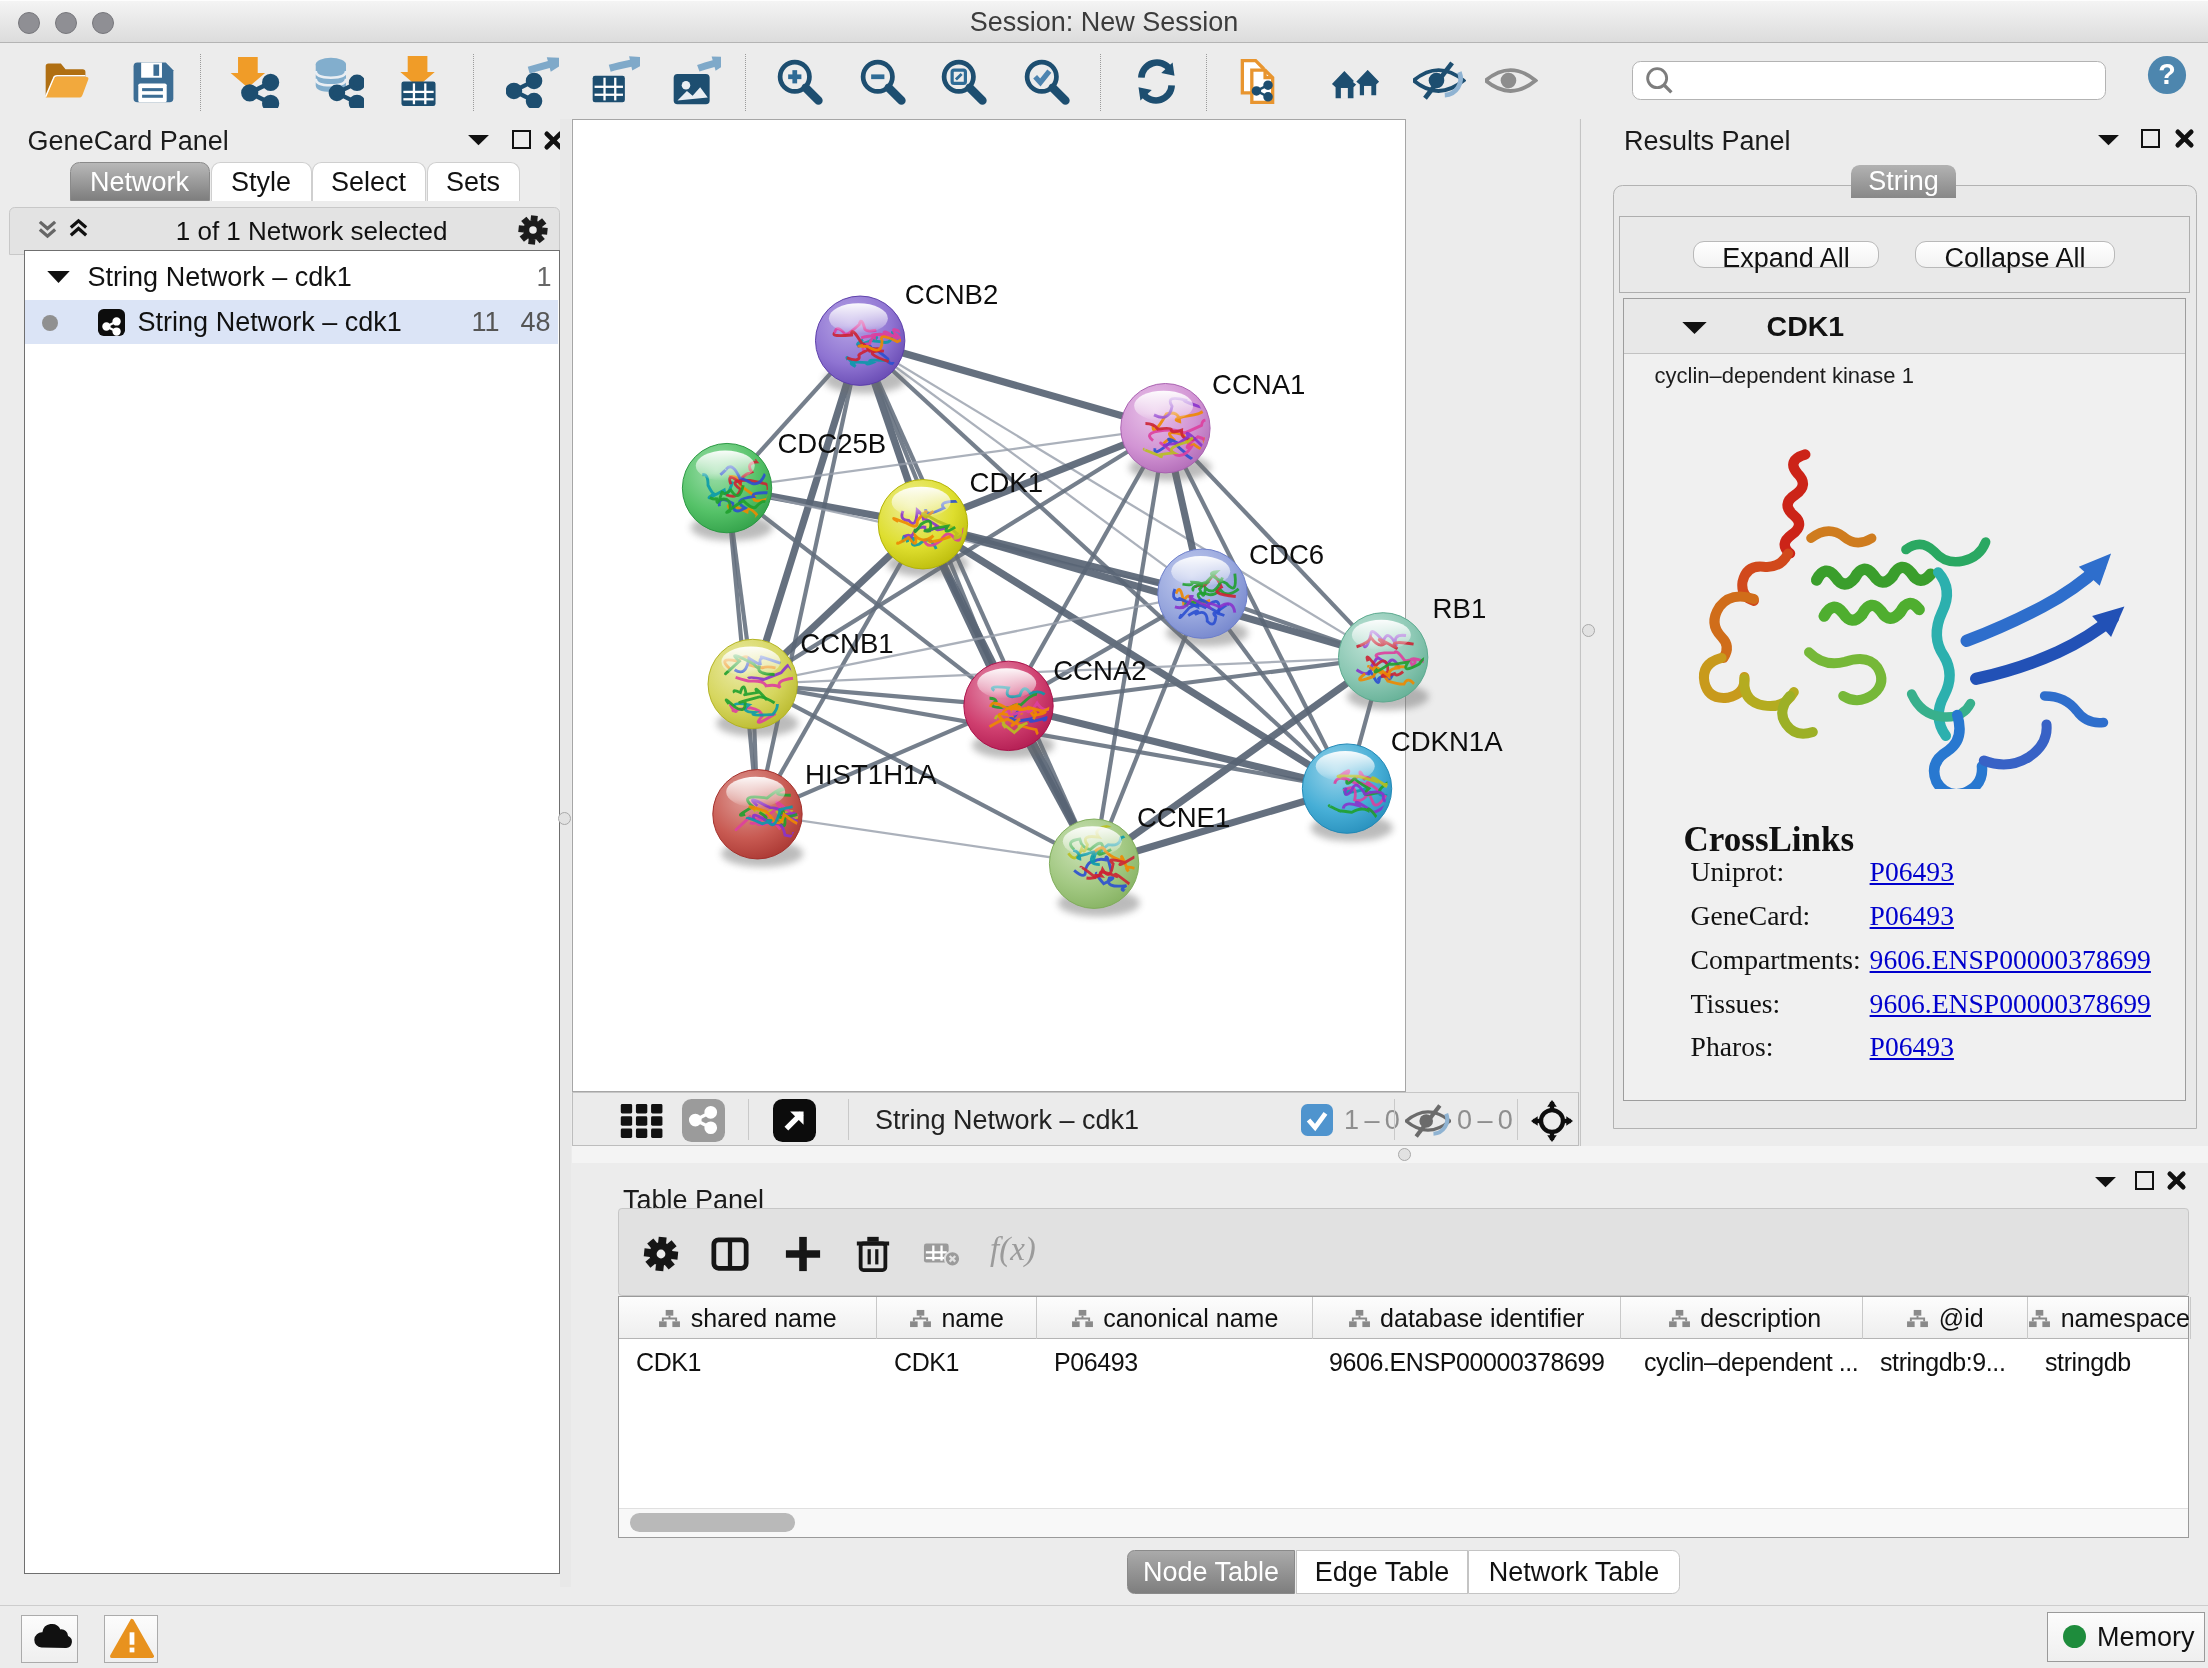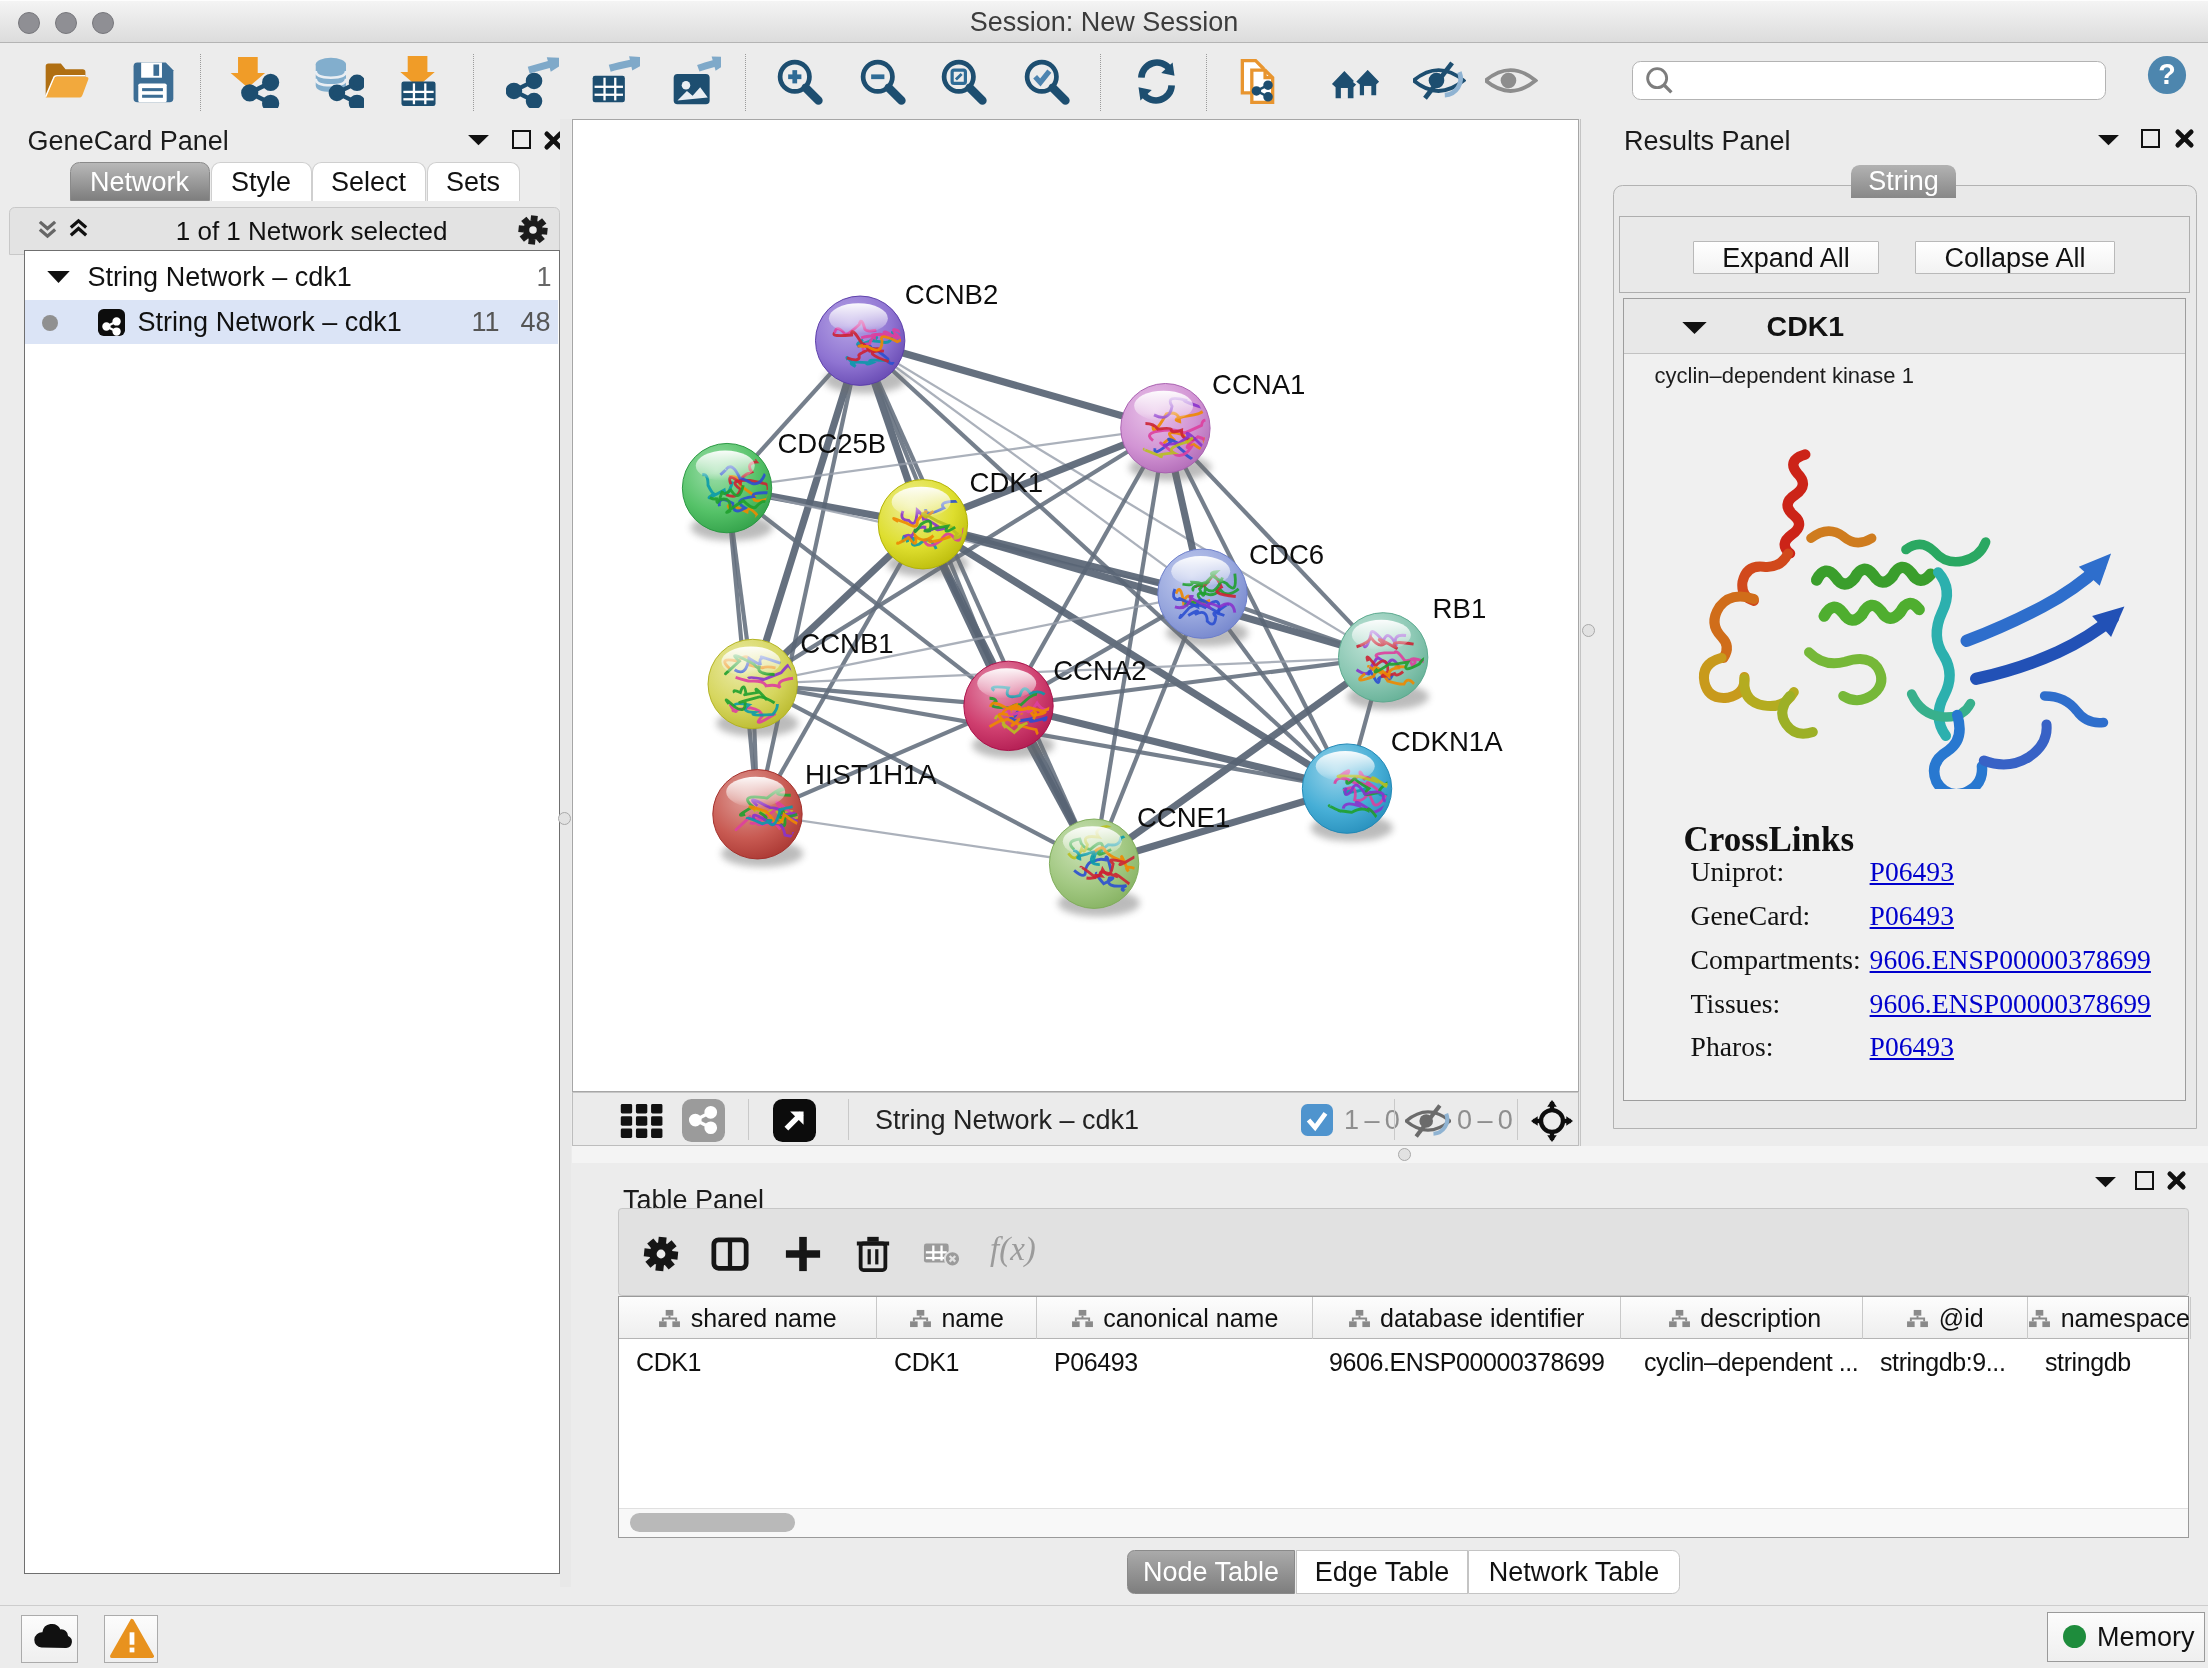--- a/index.html
+++ b/index.html
@@ -21,36 +21,36 @@
 .tab{position:absolute;top:43px;height:39px;line-height:39px;text-align:center;font-size:27px;
  background:#fff;border:1px solid #cfcfcf;border-bottom:none;border-radius:9.5px 9.5px 0 0;color:#111}
 .tabsel{background:linear-gradient(#b8b8b8,#7e7e7e);color:#fff;border:1px solid #8a8a8a}
 .graybar{position:absolute;left:1.9px;top:88px;width:551px;height:48px;background:#e3e3e3;
  border:1px solid #c8c8c8;border-radius:5.7px 5.7px 0 0}
 .treebox{position:absolute;left:16px;top:131px;width:536px;height:1324px;background:#fff;
  border:1.9px solid #6f6f6f}
 .trow{position:absolute;left:0;width:533px;height:44px;font-size:27px;color:#111}
 .selrow{background:#dbe4f6}
 
-.canvas{position:absolute;left:572px;top:119px;width:1007px;height:973px;background:#fff;
+.canvas{position:absolute;left:572px;top:119px;width:834px;height:973px;background:#fff;
  border:1px solid #a6a6a6}
 .canvasbar{position:absolute;left:572px;top:1092px;width:1007px;height:54px;background:#ebebeb;
  border:1px solid #bdbdbd;border-top:1px solid #c6c6c6}
 .cbsep{position:absolute;top:5.7px;width:0;height:41px;border-left:1.9px solid #c9c9c9}
 .gutterR{position:absolute;left:1579px;top:119px;width:1.9px;height:1027px;background:#e8e8e8}
 .gutterL{position:absolute;left:560px;top:119px;width:11.4px;height:1468px;background:#e8e8e8}
 .hdivider{position:absolute;left:572px;top:1146px;width:1637px;height:17px;background:#f4f4f4}
 .handle{position:absolute;width:13.3px;height:13.3px;border-radius:50%;background:#e2e2e2;border:1.4px solid #a9a9a9}
 
 .results{position:absolute;left:1580px;top:119px;width:629px;height:1027px;background:#ececec;
  border-left:1.4px solid #c4c4c4}
 .rpane{position:absolute;left:32px;top:66px;width:584px;height:944px;background:#e9e9e9;border:1.4px solid #b2b2b2;border-radius:9.5px 9.5px 0 0}
 .bbox{position:absolute;left:4.8px;top:30px;width:571px;height:77px;background:#e9e9e9;border:1.4px solid #aeaeae}
-.btn{position:absolute;height:33px;line-height:33px;background:linear-gradient(#ffffff,#f2f2f2);
- border:1.4px solid #b9b9b9;border-radius:1px;font-size:27px;color:#111;text-align:center}
+.btn{position:absolute;height:27px;line-height:33px;background:linear-gradient(#ffffff,#f2f2f2);
+ border:1.4px solid #b9b9b9;border-radius:11px;font-size:27px;color:#111;text-align:center}
 .innerbox{position:absolute;left:8.6px;top:112px;width:563px;height:803px;border:1.4px solid #9d9d9d;background:#f0f0f0}
 .cdkhdr{position:absolute;left:0;top:0;width:100%;height:55px;background:#e8e8e8;border-bottom:1.4px solid #c2c2c2}
 .serif{font-family:"Liberation Serif",serif}
 .link{color:#0000cd;text-decoration:underline}
 
 .tablepanel{position:absolute;left:572px;top:1163px;width:1637px;height:440px;background:#ececec}
 .ttoolbar{position:absolute;left:46px;top:45px;width:1571px;height:88px;background:#e1e1e1;
  border:1px solid #c6c6c6;border-radius:3.8px}
 .tbl{position:absolute;left:46px;top:133px;width:1571px;height:242px;background:#fff;border:1.9px solid #9a9a9a}
 .thead{position:absolute;left:0;top:0;width:100%;height:42px;background:linear-gradient(#fdfdfd,#eeeeee);

